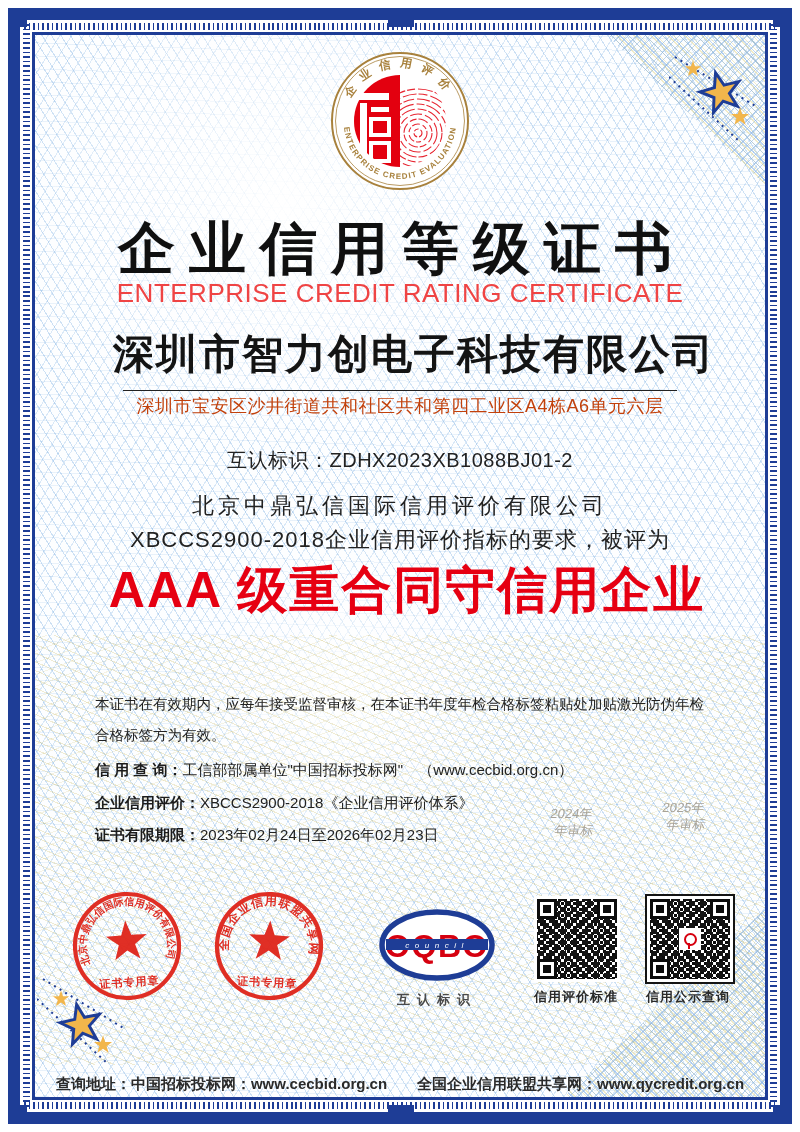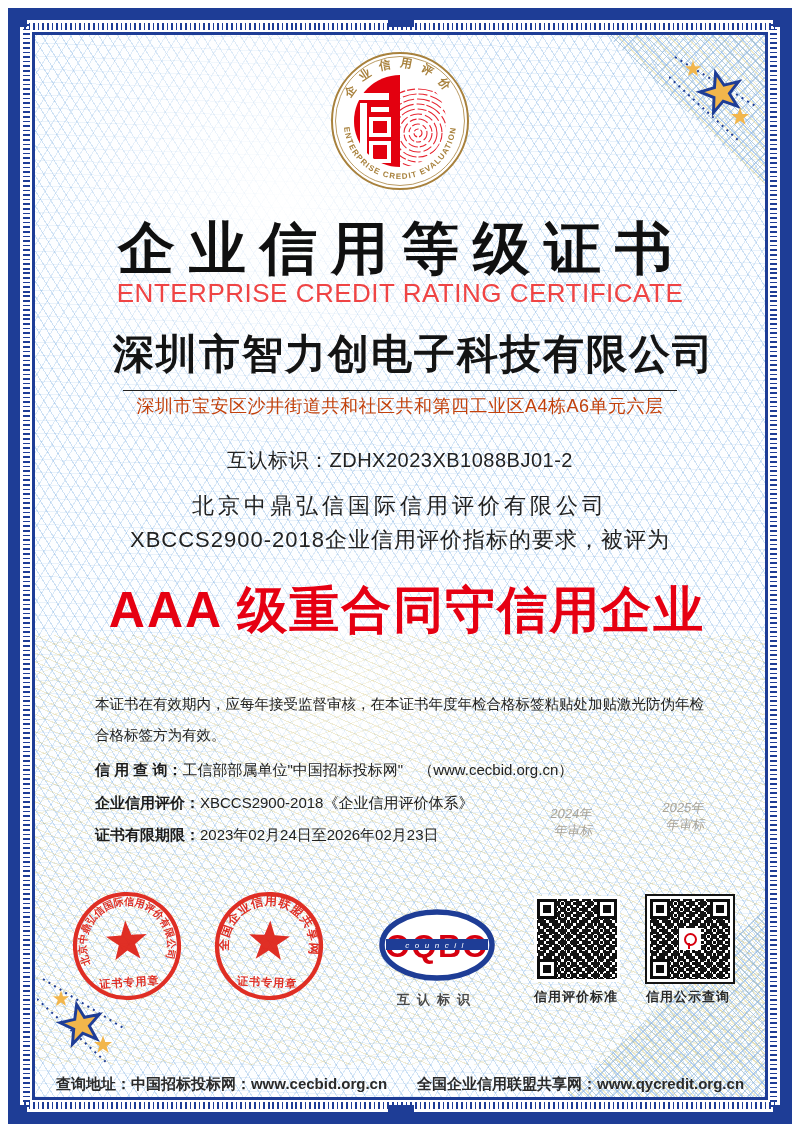--- a/index.html
+++ b/index.html
@@ -43,21 +43,21 @@
   .abs{position:absolute;left:0;right:0;text-align:center;}
   .logo{position:absolute;left:295px;top:16px;width:140px;height:140px;}
   .title-cn{top:176px;font-size:57px;font-weight:900;letter-spacing:14px;padding-left:4px;color:#101010;white-space:nowrap;}
   .title-en{top:243px;font-size:26px;font-weight:normal;letter-spacing:.5px;color:#ef4444;white-space:nowrap;text-align:center;}
   .company{top:292px;font-family:"Liberation Serif","DejaVu Serif",serif;font-size:41px;font-weight:bold;letter-spacing:2px;color:#141414;white-space:nowrap;padding-left:28px;}
   .company-rule{position:absolute;top:355px;left:88px;right:88px;height:0;border-top:1.5px solid #222;}
   .address{top:359px;font-size:18px;color:#c2410c;letter-spacing:.5px;}
   .certno{top:412px;font-size:20px;color:#222;letter-spacing:.5px;}
   .stmt1{top:456px;font-size:22px;color:#222;letter-spacing:4px;}
   .stmt2{top:490px;font-size:22px;color:#222;letter-spacing:1px;}
-  .rating{top:542px;font-size:50px;font-weight:900;letter-spacing:2px;color:#e60012;white-space:nowrap;padding-left:14px;}
+  .rating{top:522px;font-size:50px;font-weight:900;letter-spacing:2px;color:#e60012;white-space:nowrap;padding-left:14px;}
   .bodyline{position:absolute;left:60px;width:625px;font-size:14.5px;color:#222;white-space:nowrap;}
   .bodyline b{font-weight:bold;color:#1c1c1c;}
   .wm{position:absolute;font-size:13px;color:#a8a399;transform:skewX(-10deg);line-height:17px;}
   .wm .l2{padding-left:7px;display:block;}
   
   .seal{position:absolute;width:112px;height:112px;opacity:.95;}
   .seal.s1{left:36px;top:855px;transform:rotate(-4deg);}
   .seal.s2{left:178px;top:855px;transform:rotate(3deg);}
   .oqbo{position:absolute;left:342px;top:872px;width:120px;height:80px;}
   .oqbo-caption{position:absolute;left:342px;top:956px;width:120px;text-align:center;font-size:13px;font-weight:bold;letter-spacing:7px;color:#4a4a4a;}

